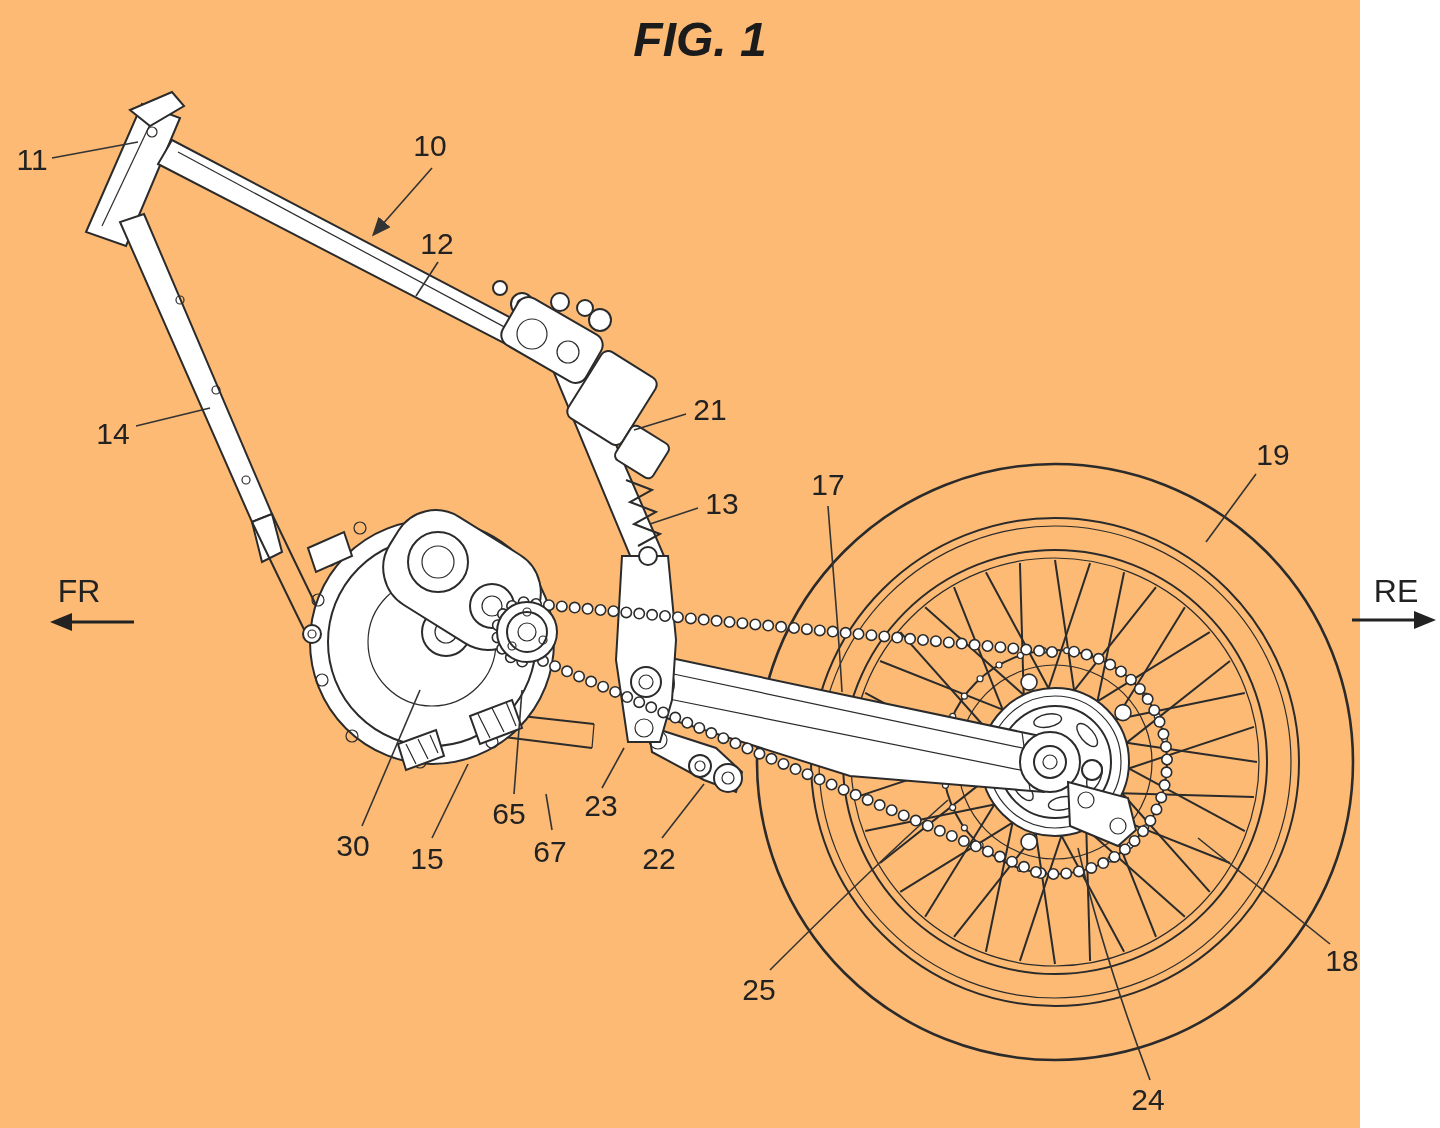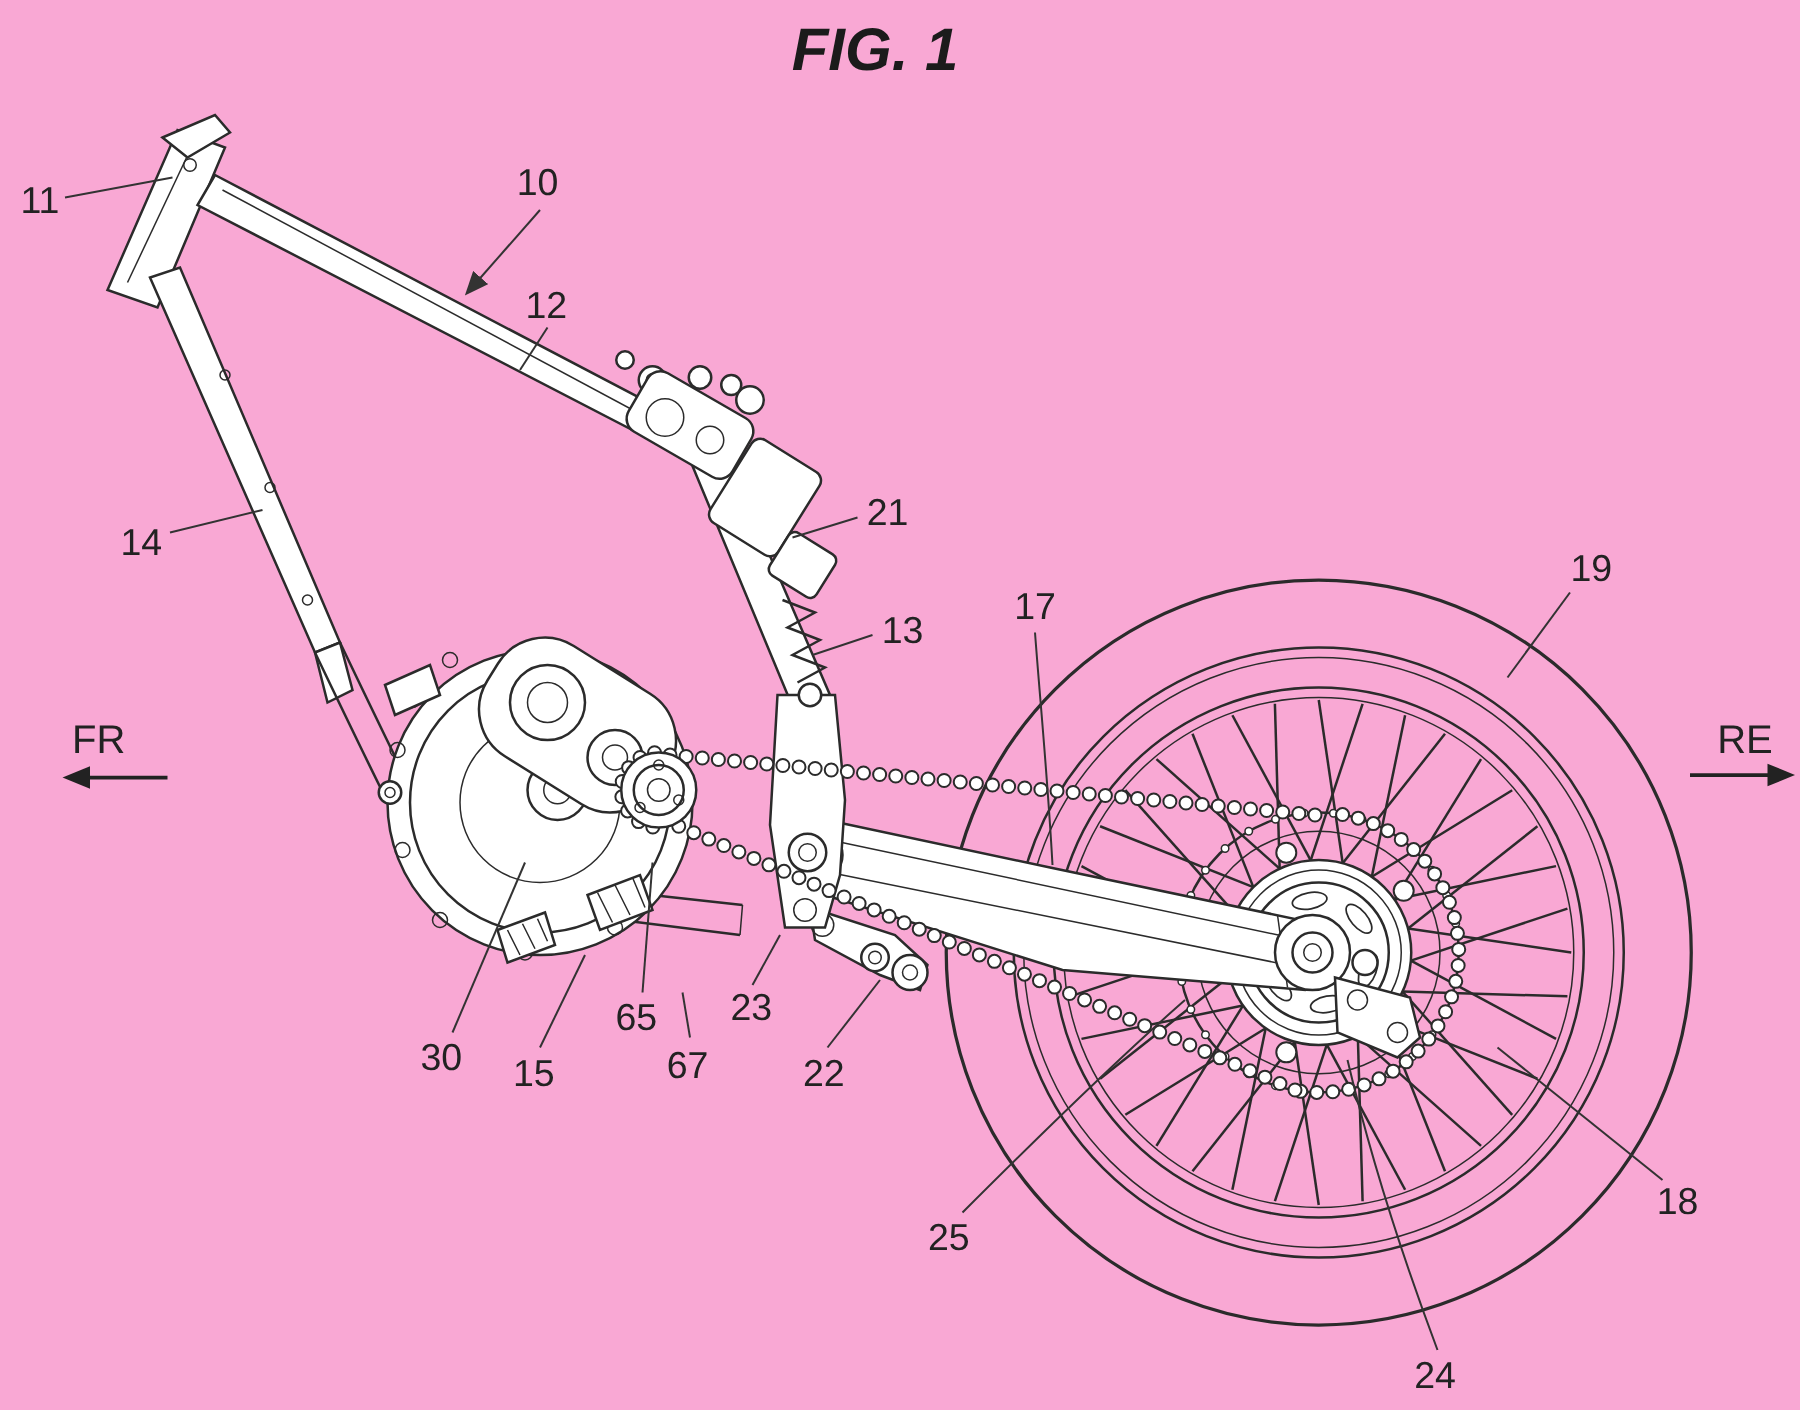--- a/index.html
+++ b/index.html
@@ -1,16 +1,16 @@
 <!DOCTYPE html>
 <html><head>
 <meta charset="utf-8">
 <style>
   html,body{margin:0;padding:0;background:#ffffff;width:1440px;height:1128px;overflow:hidden;}
-  #stage{position:relative;width:1440px;height:1128px;background:#f9a8d4;font-family:"Liberation Sans",sans-serif;}
+  #stage{position:relative;width:1312px;height:1128px;background:#fdba74;font-family:"Liberation Sans",sans-serif;padding-left:48px;}
   svg{position:absolute;left:0;top:0;}
   .stroke{stroke:#2b2b2b;fill:none;stroke-width:2;}
   .white{fill:#fff;stroke:#2b2b2b;stroke-width:2;}
   .thin{stroke:#2b2b2b;fill:none;stroke-width:1.2;}
   .leader{stroke:#333;fill:none;stroke-width:1.6;}
   text.ref{font-family:"Liberation Sans",sans-serif;font-size:30px;fill:#222;text-anchor:middle;}
   text.dir{font-family:"Liberation Sans",sans-serif;font-size:32px;fill:#222;text-anchor:middle;}
   text.title{font-family:"Liberation Sans",sans-serif;font-size:48px;font-style:italic;font-weight:600;fill:#1b1b1b;text-anchor:middle;}
 </style>
 </head>

